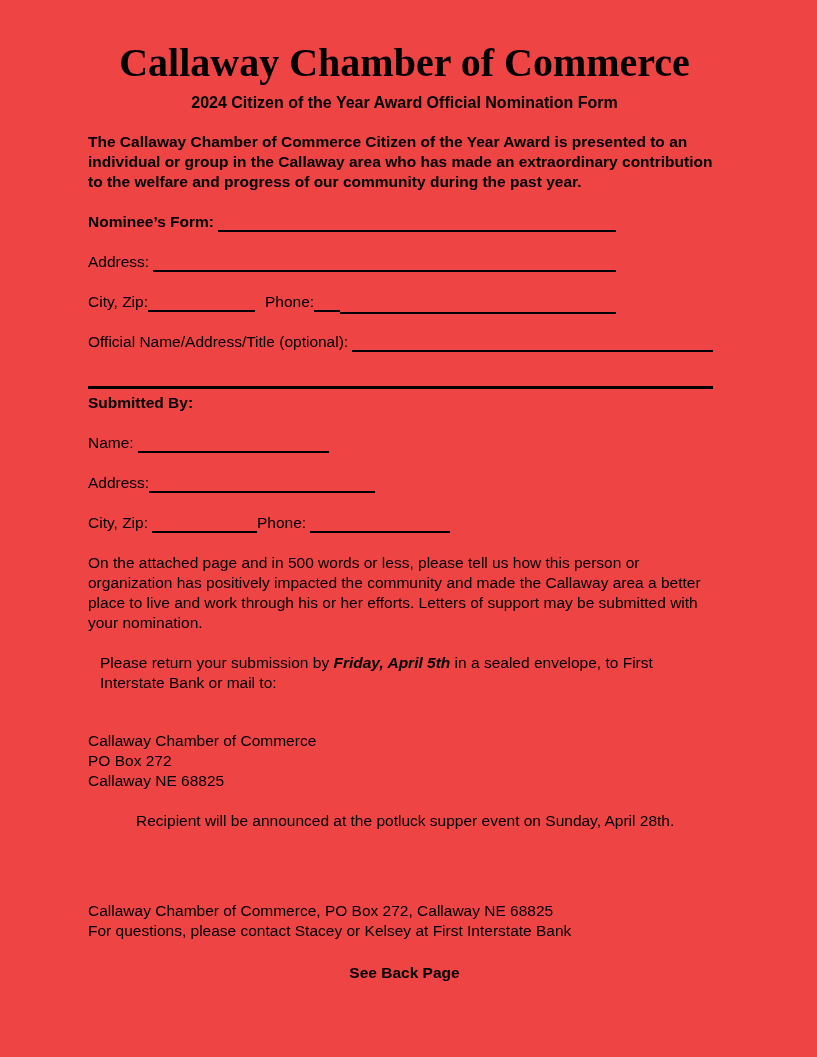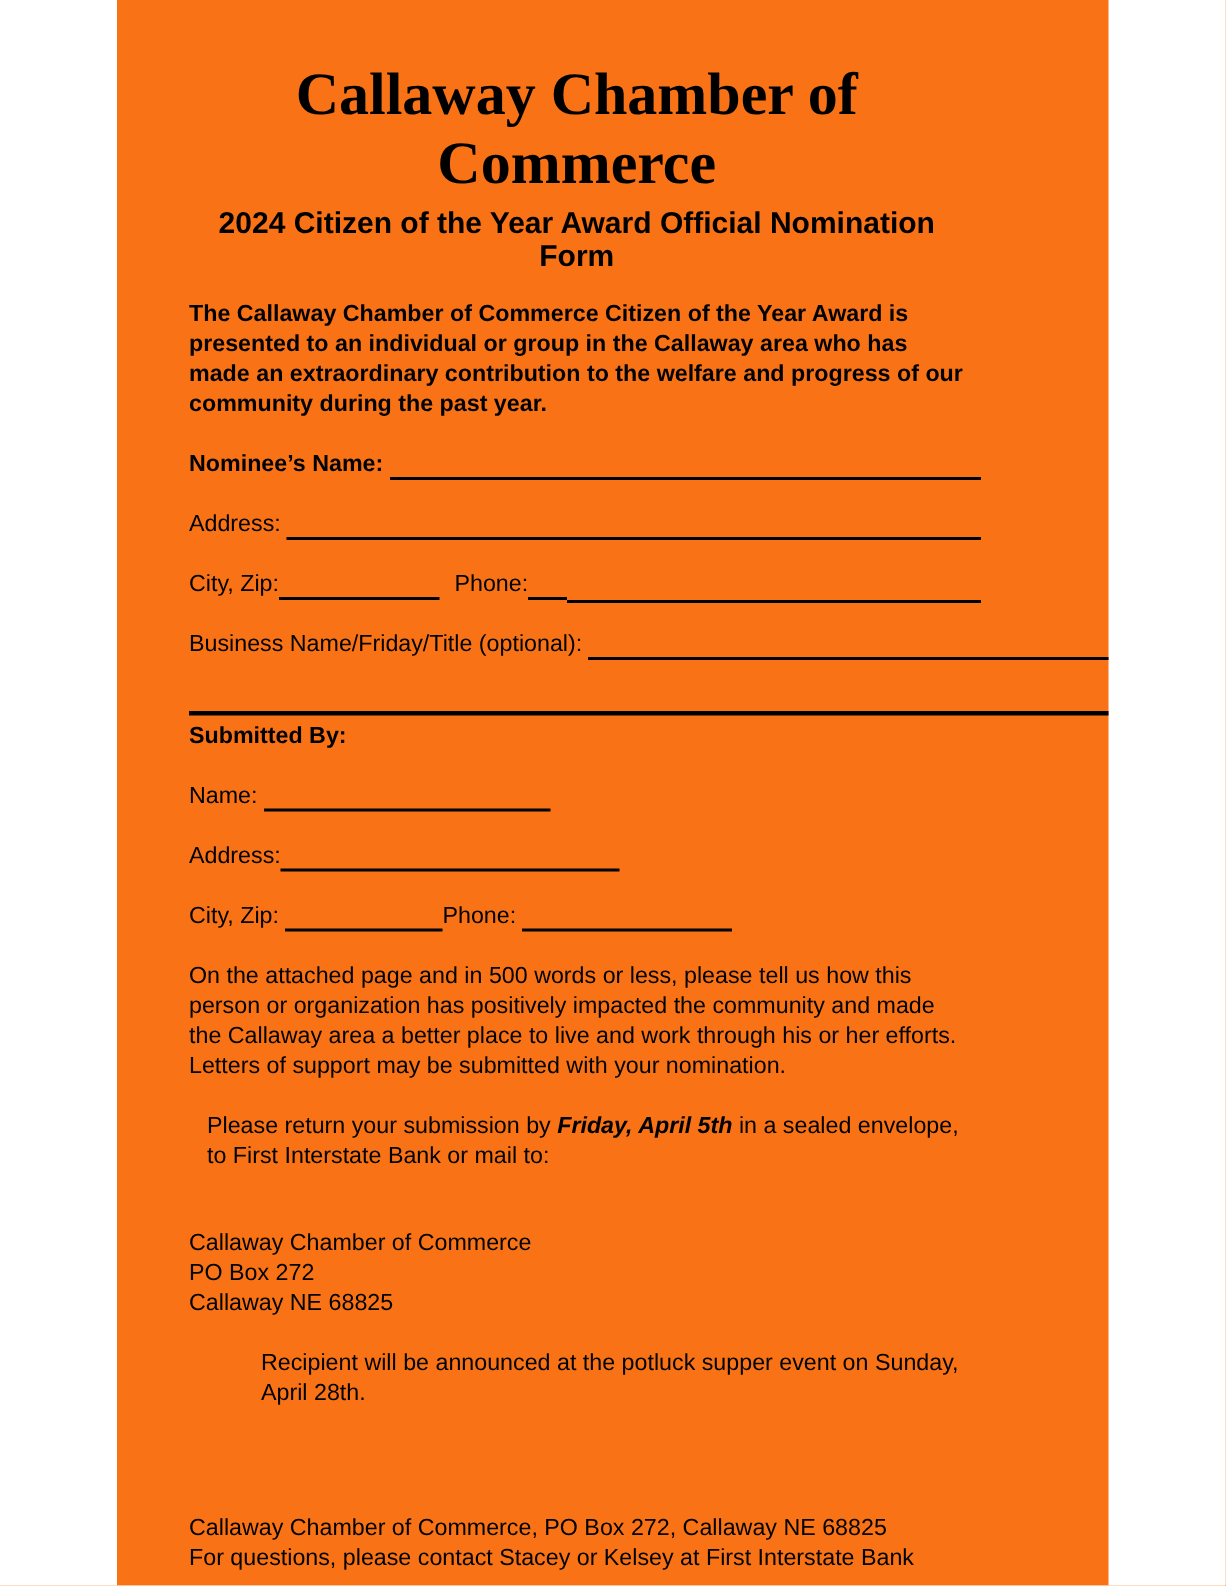--- a/index.html
+++ b/index.html
@@ -2,46 +2,46 @@
 <html><head>
 <meta charset="utf-8">
 <style>
   html, body {
     margin: 0;
     padding: 0;
     background: #ffffff;
   }
   .page {
     position: relative;
-    width: 661px;
+    width: 817px;
     height: 1057px;
     margin: 0 auto;
-    background: #f97316;
+    background: #ef4444;
     box-sizing: border-box;
-    padding: 40px 96px 0 48px;
+    padding: 40px 96px 0 88px;
     font-family: "Liberation Sans", sans-serif;
     font-size: 15.5px;
     line-height: 20px;
     color: #000000;
     overflow: hidden;
   }
   .doc-title {
     margin: 0;
     text-align: center;
     font-family: "Liberation Serif", serif;
     font-weight: bold;
     font-size: 40px;
     line-height: 46px;
     color: #000000;
   }
   .doc-subtitle {
     margin: 6px 0 0 0;
     text-align: center;
     font-weight: bold;
-    font-size: 20px;
+    font-size: 16px;
     line-height: 22px;
   }
   .intro {
     margin: 18px 0 0 0;
     font-weight: bold;
   }
   .form-row {
     display: flex;
     align-items: flex-end;
     margin-top: 20px;
@@ -89,42 +89,42 @@
 <body>
 
 <div class="page">
 
   <h1 class="doc-title">Callaway Chamber of Commerce</h1>
   <h2 class="doc-subtitle">2024 Citizen of the Year Award Official Nomination Form</h2>
 
   <p class="intro">The Callaway Chamber of Commerce Citizen of the Year Award is presented to an individual or group in the Callaway area who has made an extraordinary contribution to the welfare and progress of our community during the past year.</p>
 
   <div class="form-row w-nominee">
-    <span class="label bold">Nominee’s Name:</span>
+    <span class="label bold">Nominee’s Form:</span>
     <span class="gap4"></span>
     <div class="blank grow"></div>
   </div>
 
   <div class="form-row w-nominee">
     <span class="label">Address:</span>
     <span class="gap4"></span>
     <div class="blank grow"></div>
   </div>
 
   <div class="form-row w-nominee">
     <span class="label">City, Zip:</span>
     <div class="blank blank-city"></div>
     <span class="gap10"></span>
     <span class="label">Phone:</span>
     <div class="blank blank-phone-short"></div>
     <div class="blank grow lower"></div>
   </div>
 
   <div class="form-row w-full">
-    <span class="label">Business Name/Friday/Title (optional):</span>
+    <span class="label">Official Name/Address/Title (optional):</span>
     <span class="gap4"></span>
     <div class="blank grow"></div>
   </div>
 
   <div class="divider"></div>
 
   <div class="section-heading">Submitted By:</div>
 
   <div class="form-row w-name">
     <span class="label">Name:</span>

